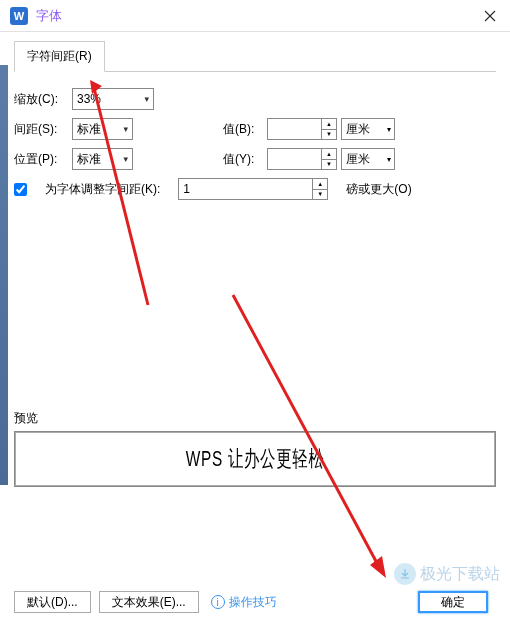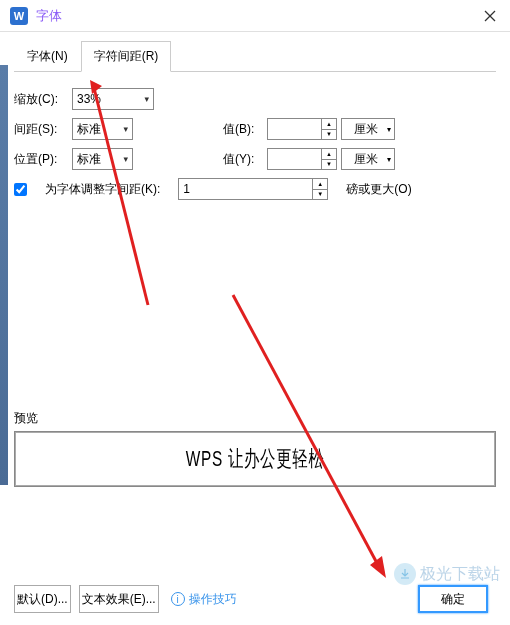--- a/index.html
+++ b/index.html
@@ -19,30 +19,30 @@
   .combo .arrow { position: absolute; right: 4px; top: 50%; transform: translateY(-50%); font-size: 9px; color: #333; }
   .combo.w1 { width: 82px; }
   .combo.w2 { width: 61px; }
   .numfield { height: 22px; border: 1px solid #888; display: flex; align-items: center; background: #fff; position: relative; }
   .numfield.w1 { width: 70px; }
   .numfield.w2 { width: 150px; }
   .numfield .val { flex: 1; padding: 0 4px; font-size: 12px; }
   .spinner { width: 15px; border-left: 1px solid #888; display: flex; flex-direction: column; height: 100%; }
   .spinner div { flex: 1; display: flex; align-items: center; justify-content: center; font-size: 6px; border-bottom: 1px solid #888; cursor: pointer; }
   .spinner div:last-child { border-bottom: none; }
-  .unit-sel { width: 54px; height: 22px; border: 1px solid #888; margin-left: 4px; display: flex; align-items: center; padding: 0 12px; font-size: 12px; position: relative; }
+  .unit-sel { width: 54px; height: 22px; border: 1px solid #888; margin-left: 4px; display: flex; align-items: center; padding: 0 4px; font-size: 12px; position: relative; }
   .unit-sel .arrow { position: absolute; right: 3px; font-size: 8px; }
   .gap { width: 90px; }
   .checkrow { display: flex; align-items: center; font-size: 12px; margin-bottom: 8px; gap: 12px; }
   .checkrow input { margin-right: 6px; }
   .preview-label { font-size: 12px; margin-top: 210px; margin-bottom: 4px; }
   .preview-box { border: 1px solid #888; height: 56px; display: flex; align-items: center; justify-content: center; font-family: "SimSun", serif; font-size: 22px; letter-spacing: 1px; transform: scaleX(1); }
   .preview-inner { border: 1px solid #aaa; width: 100%; height: 100%; margin: 0; display: flex; align-items: center; justify-content: center; }
   .footer { position: absolute; bottom: 12px; left: 14px; right: 14px; display: flex; align-items: center; }
-  .btn { height: 28px; border: 1px solid #aaa; background: #fff; font-size: 12px; padding: 0 2px; cursor: pointer; margin-right: 8px; display: flex; align-items: center; }
+  .btn { height: 22px; border: 1px solid #aaa; background: #fff; font-size: 12px; padding: 0 12px; cursor: pointer; margin-right: 8px; display: flex; align-items: center; }
   .btn.primary { border: 2px solid #3399ff; box-shadow: 0 0 2px #3399ff; }
   .hint { display: flex; align-items: center; color: #3692ea; font-size: 12px; margin-left: 4px; }
   .hint-icon { width: 14px; height: 14px; border: 1px solid #3692ea; border-radius: 50%; display: flex; align-items: center; justify-content: center; font-size: 10px; margin-right: 4px; }
   .footer-right { margin-left: auto; display: flex; }
   .watermark { position: absolute; right: 10px; bottom: 40px; font-size: 16px; color: rgba(120,170,210,0.5); display: flex; align-items: center; }
   .watermark-icon { width: 22px; height: 22px; border-radius: 50%; background: rgba(80,170,220,0.25); margin-right: 4px; display:flex; align-items:center; justify-content:center; }
   .red-arrow { position: absolute; pointer-events: none; }
   .side-edge { position: absolute; left: 0; top: 65px; width: 8px; height: 420px; background: linear-gradient(#5a7da8,#4a6b95); }
 </style>
 </head>
@@ -56,21 +56,20 @@
   <div class="close-btn">
     <svg viewBox="0 0 12 12">
         <line x1="1" y1="1" x2="11" y2="11" stroke="#333" stroke-width="1.2"></line>
         <line x1="11" y1="1" x2="1" y2="11" stroke="#333" stroke-width="1.2"></line>
       </svg>
   </div>
 </div>
 
 <div class="content">
   <div class="tabs">
-    <div class="tab">字体(N)</div>
     <div class="tab active">字符间距(R)</div>
   </div>
 
   <div class="row">
     <label>缩放(C):</label>
     <div class="combo w1">
       <span>33%</span>
       <span class="arrow">▾</span>
     </div>
   </div>

